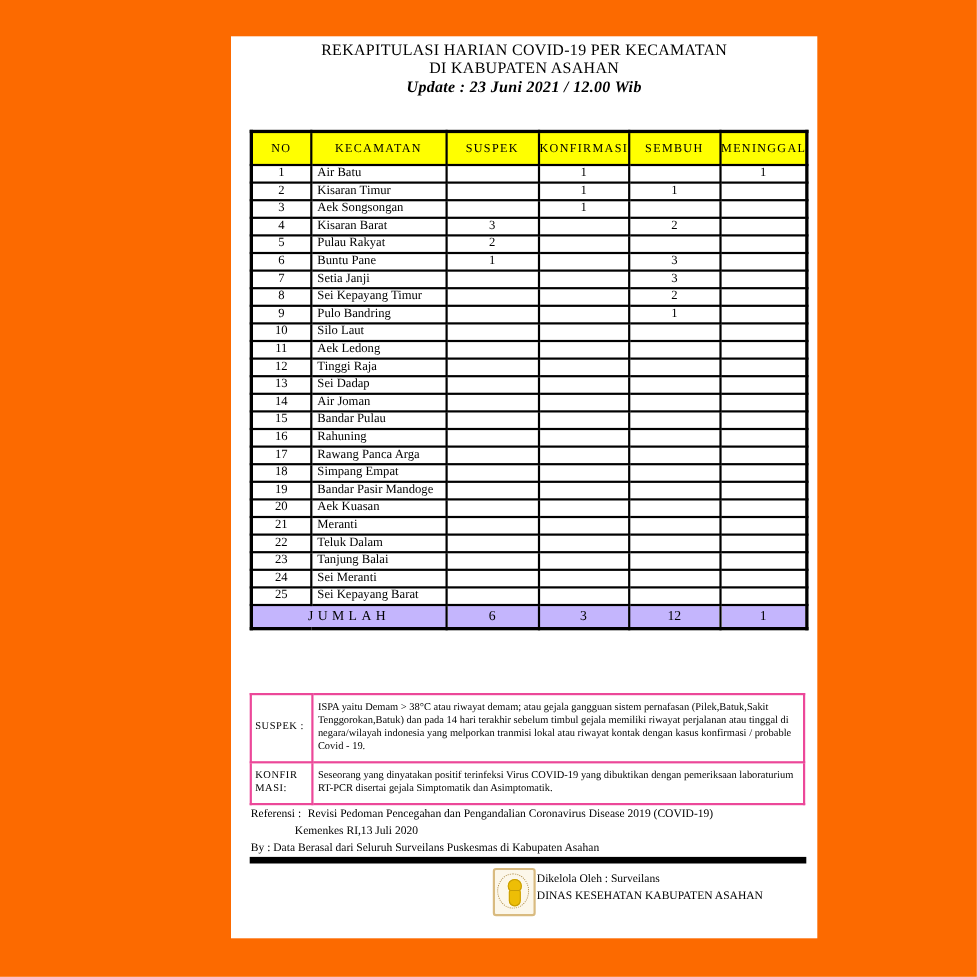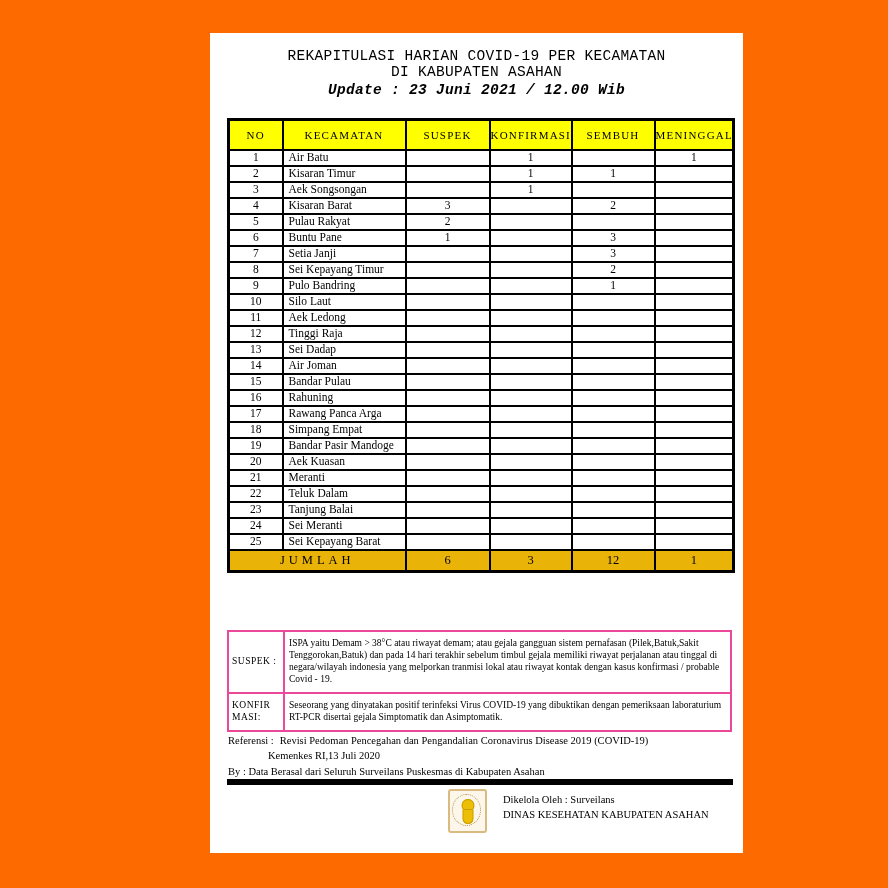--- a/index.html
+++ b/index.html
@@ -7,40 +7,40 @@
     width:888px;height:888px;position:relative;overflow:hidden;
     background:#FC6A00;
     font-family:"Liberation Serif", serif;
     color:#000;
   }
   .page{
     position:absolute;left:210px;top:33px;width:533px;height:820px;
     background:#ffffff;
   }
   
-  .titles{ text-align:center; padding-top:15px; font-size:14.5px; line-height:16px; letter-spacing:.3px;font-family:Liberation Mono, monospace;}
+  .titles{ text-align:center; padding-top:5px; font-size:14.5px; line-height:16px; letter-spacing:.3px;}
   .titles .update{ font-weight:bold; font-style:italic; font-size:14.5px; margin-top:2px;}
   
   table.main{
     position:absolute; left:17px; top:85px; width:505px;
     border-collapse:collapse; table-layout:fixed;
     border:3px solid #000;
   }
   table.main th{
     background:#FFFF00; border:2px solid #000000;
     height:28px; font-size:11px; font-weight:normal; letter-spacing:1.2px;
     text-align:center; padding:0;
   }
   table.main td{
     border:2px solid #000; height:14px; font-size:11.5px; line-height:1;
     padding:0; text-align:center; overflow:hidden; white-space:nowrap;
   }
   table.main td.col-kecamatan{ text-align:left; padding-left:5px; }
   table.main tr.total-row td{
-    background:#eab308; height:19px; font-size:12.5px;margin-left:44px;
+    background:#c4b5fd; height:19px; font-size:12.5px;margin-left:44px;
   }
   table.main tr.total-row td.total-label{ letter-spacing:4px; }
   
   table.defs{
     position:absolute; left:17px; top:597px; width:505px;
     border-collapse:collapse; table-layout:fixed;
     border:2.5px solid #000; font-size:9.5px;
   }
   table.defs td{
     border:2px solid #ec4899; vertical-align:middle; padding:2px 4px; line-height:1.26;
@@ -48,21 +48,21 @@
   table.defs td.def-label{ overflow-wrap:anywhere; letter-spacing:.5px; padding-left:3px;}
   table.defs tr.r1 td{ height:56px; }
   table.defs tr.r2 td{ height:32px; }
   
   .refline{ position:absolute; left:18px; top:701px; font-size:10.5px; line-height:13px; width:500px;}
   .refline .lbl{ margin-right:6px;margin-top:28px; }
   .refline2{ position:absolute; left:58px; top:717px; font-size:10.5px;}
   .byline{ position:absolute; left:18px; top:733px; font-size:10.5px;}
   .divider{ position:absolute; left:17px; top:746px; width:506px; height:6px; background:#000;}
   
-  .footer{ position:absolute; left:238px; top:756px; display:flex; align-items:flex-start; gap:16px;}
+  .footer{ position:absolute; left:238px; top:756px; display:flex; align-items:flex-start; gap:1px;}
   .logo{
     width:35px; height:40px; background:#fcf7ea; border:2px solid #d9bb80; border-radius:3px;
     position:relative; flex:0 0 auto;
   }
   .logo .ring{ position:absolute; left:2px; top:3px; width:27px; height:30px; border:1px dotted #b2924f; border-radius:50%; }
   .logo .keyhead{ position:absolute; left:50%; top:8px; transform:translateX(-50%); width:13px; height:13px; background:#EDBE06; border-radius:50%; box-shadow:0 0 0 1px #c79d05 inset;}
   .logo .keystem{ position:absolute; left:50%; top:18px; transform:translateX(-50%); width:11px; height:15px; background:#EDBE06; border-radius:2px 2px 6px 6px; box-shadow:0 0 0 1px #c79d05 inset;}
   .footer .ftext{ font-size:10.5px; line-height:15px; padding-top:3px;}
 </style>
 </head>

